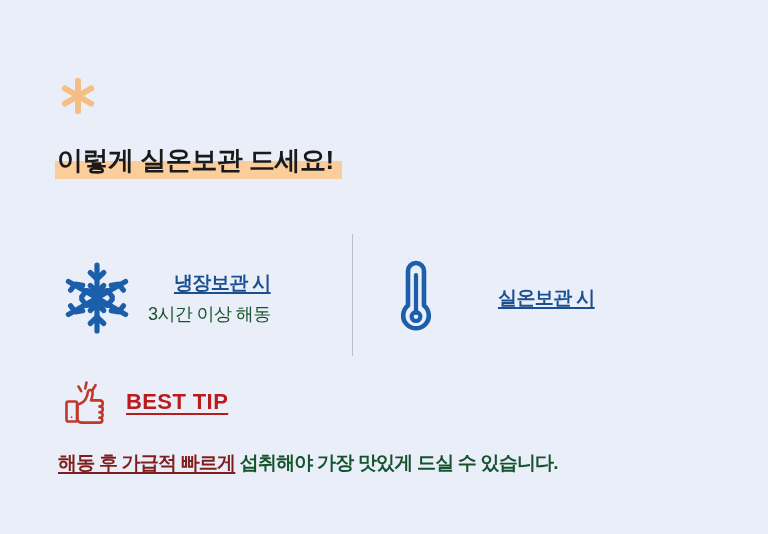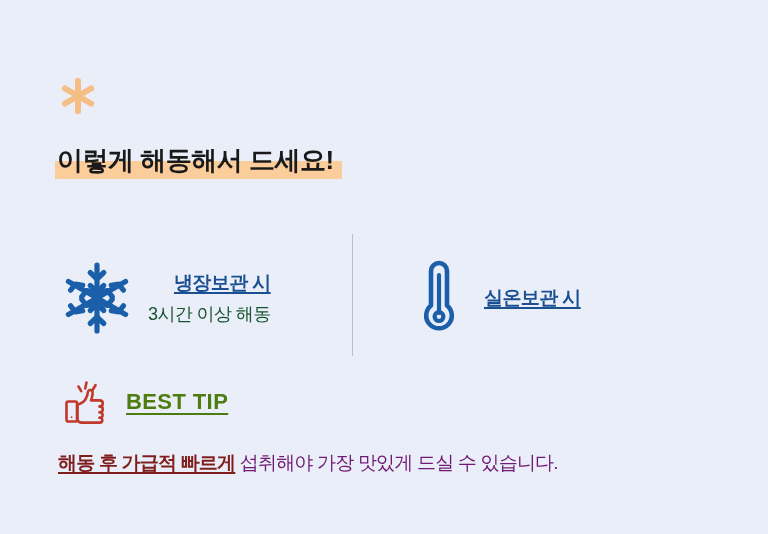--- a/index.html
+++ b/index.html
@@ -75,21 +75,21 @@
     text-align: right;
   }
   .storage-col {
     position: absolute;
     top: 0;
     display: flex;
     align-items: center;
     height: 124px;
   }
   .storage-col.col-fridge { left: 60px; }
-  .storage-col.col-room   { left: 410px; }
+  .storage-col.col-room   { left: 387px; gap: 37px; }
 
   .storage-icon {
     flex: 0 0 auto;
     width: 74px;
     height: 86px;
     display: flex;
     align-items: center;
     justify-content: center;
   }
   .storage-icon.thermo { width: 58px; }
@@ -148,21 +148,21 @@
     height: 52px;
     display: flex;
     align-items: center;
     justify-content: center;
   }
   .thumb-icon svg { display: block; }
   .besttip-label {
     margin-left: 12px;
     font-size: 22px;
     font-weight: bold;
-    color: #4d7c0f;
+    color: #b91c1c;
     letter-spacing: 0.4px;
     text-decoration: underline;
     text-underline-offset: 4px;
     text-decoration-thickness: 2px;
     white-space: nowrap;
   }
 
   
   .footnote {
     position: absolute;
@@ -175,43 +175,43 @@
     white-space: nowrap;
   }
   .footnote .strong {
     font-weight: bold;
     color: #7f1d1d;
     text-decoration: underline;
     text-underline-offset: 3px;
     text-decoration-thickness: 2px;
   }
   .footnote .rest {
-    font-weight: normal;
-    color: #701a75;
+    font-weight: bold;
+    color: #14532d;
   }
 </style>
 </head>
 <body>
 
 <div class="panel">
 
   <div class="asterisk-mark">
     <svg viewBox="0 0 40 40" aria-hidden="true">
       <g fill="#f5be84">
         <rect x="17" y="2" width="6" height="36" rx="2.5"></rect>
         <rect x="17" y="2" width="6" height="36" rx="2.5" transform="rotate(60 20 20)"></rect>
         <rect x="17" y="2" width="6" height="36" rx="2.5" transform="rotate(120 20 20)"></rect>
       </g>
     </svg>
   </div>
 
   <div class="headline-wrap">
     <div class="headline">
       <span class="hl-bar"></span>
-      <span class="hl-text">이렇게 해동해서 드세요!</span>
+      <span class="hl-text">이렇게 실온보관 드세요!</span>
     </div>
   </div>
 
   <div class="storage-row">
 
     <div class="storage-col col-fridge">
       <div class="storage-icon">
         <svg width="70" height="76" viewBox="0 0 70 76" aria-hidden="true">
           <g stroke="#1b5faa" stroke-width="5.2" stroke-linecap="round" stroke-linejoin="round" fill="none">
 

